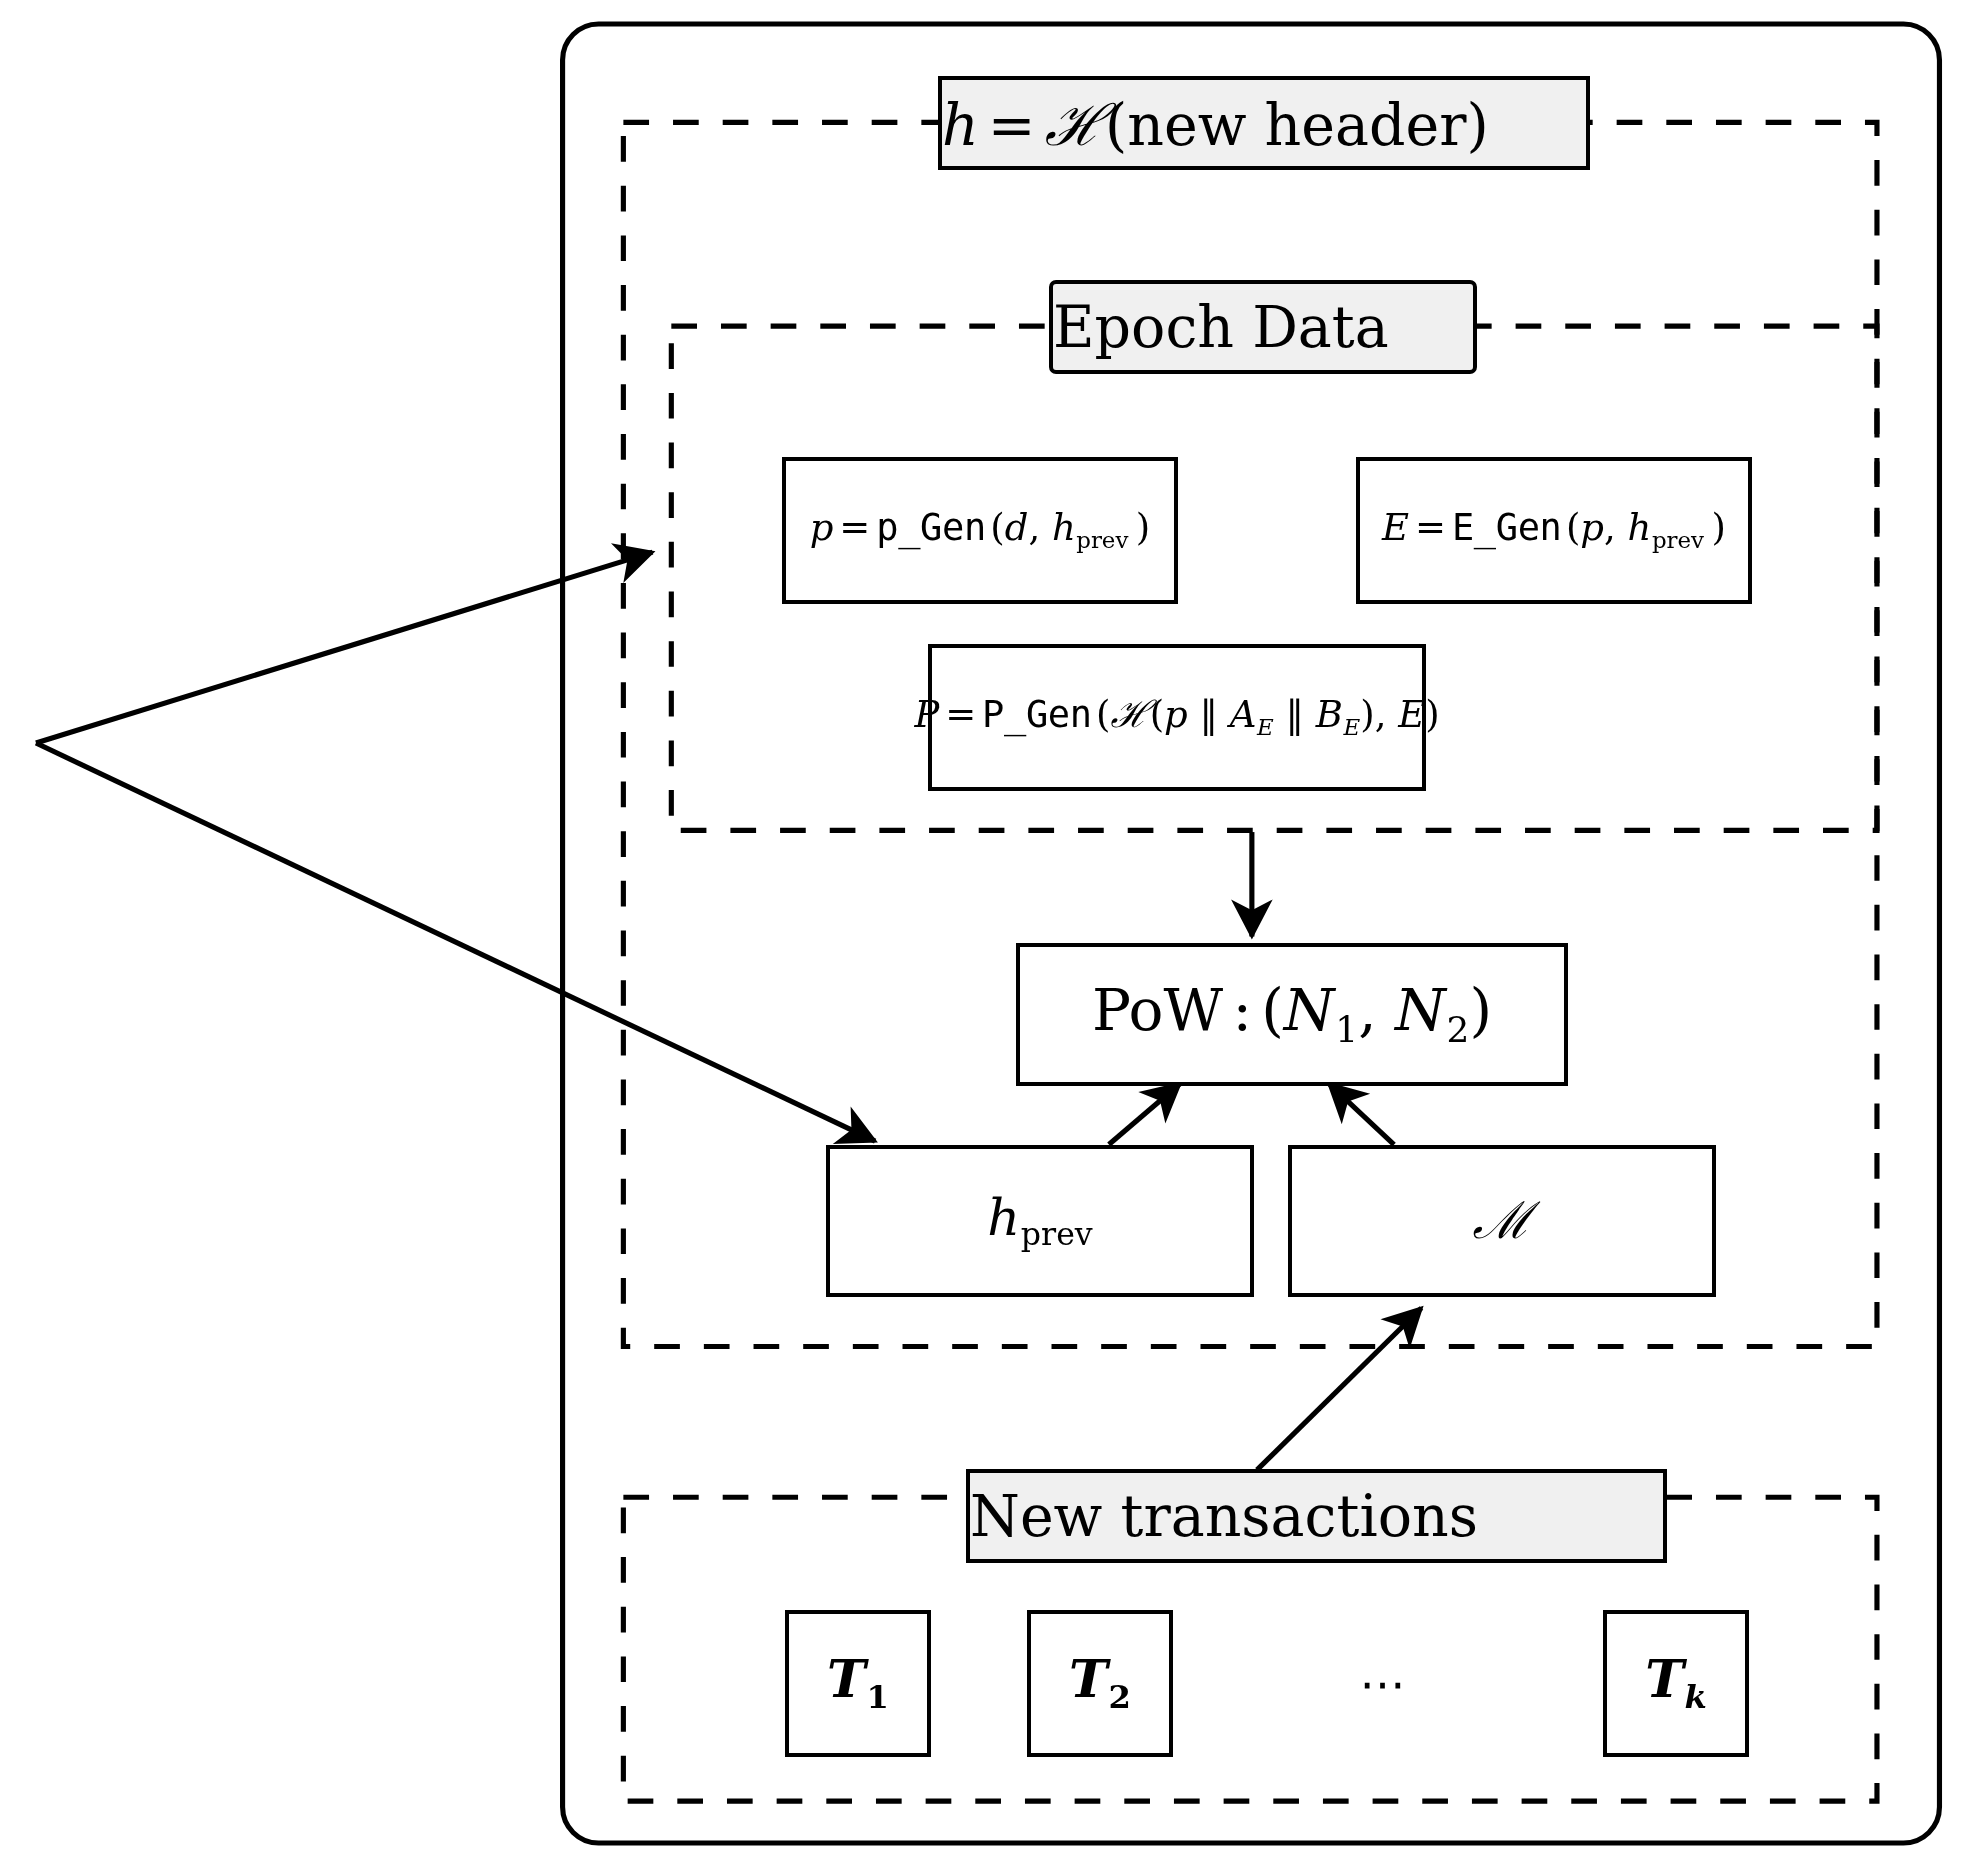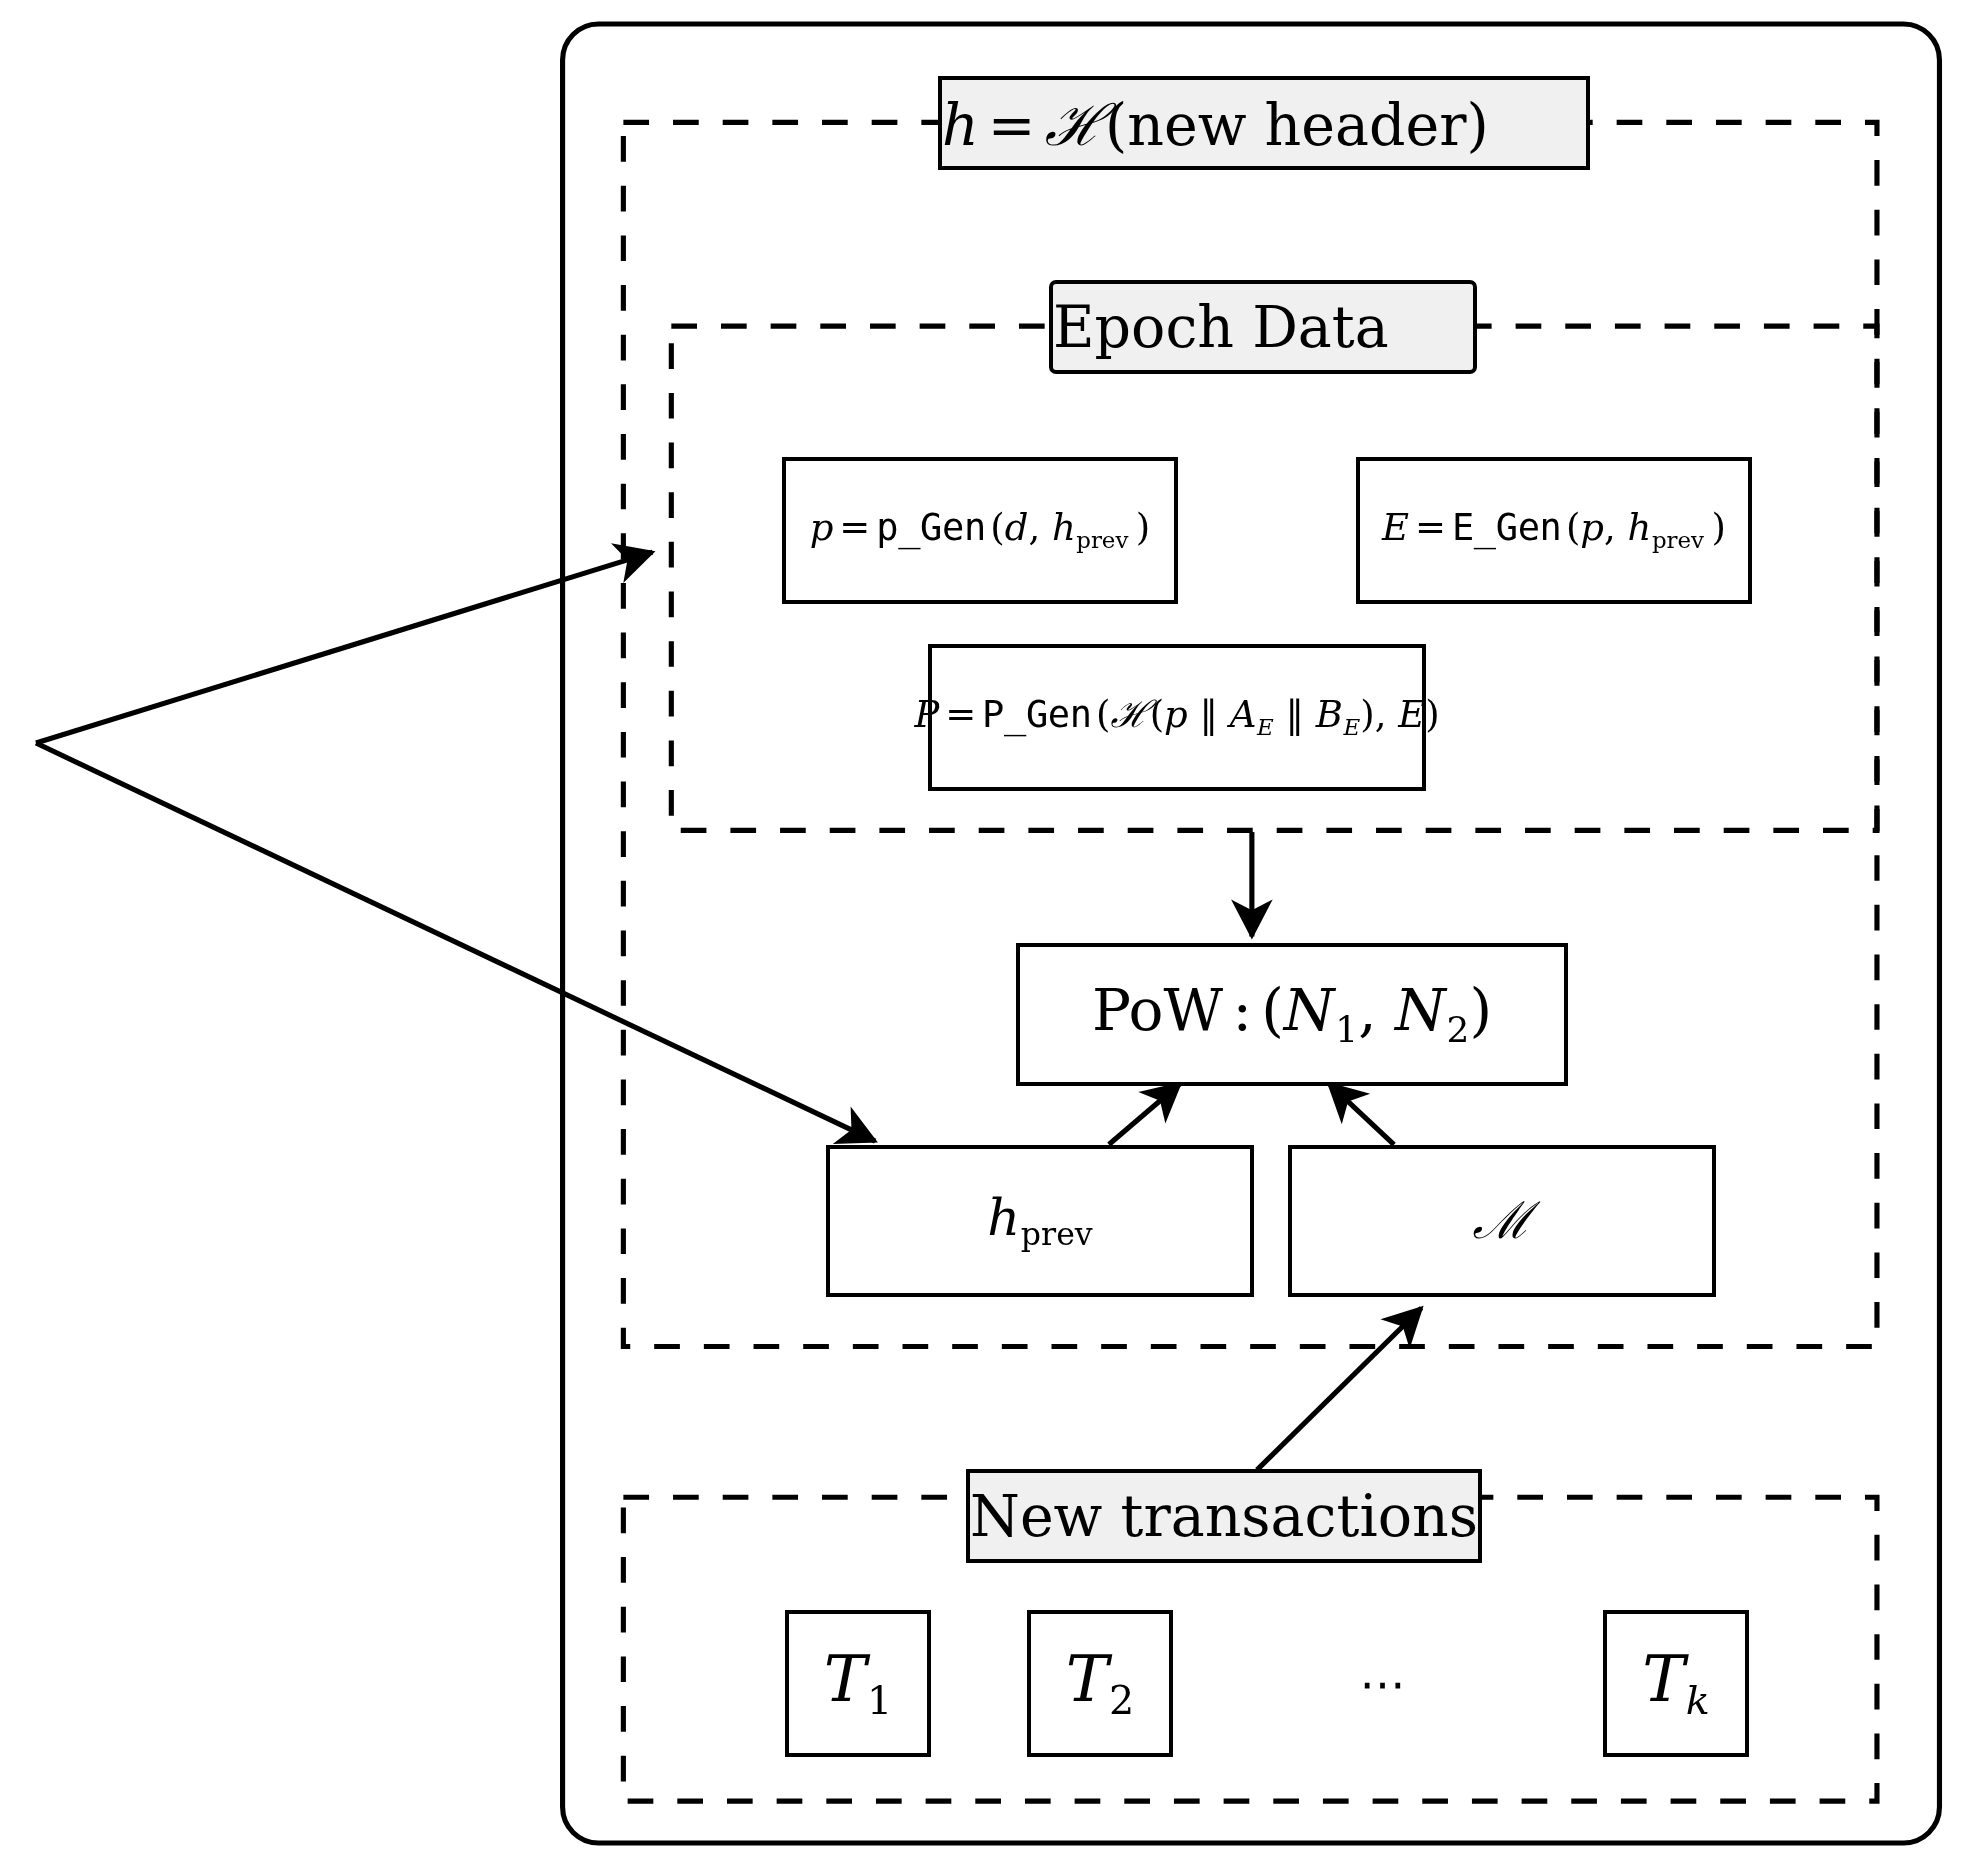--- a/index.html
+++ b/index.html
@@ -75,21 +75,21 @@
   .op { padding: 0 0.16em; }
   .thin { padding: 0 0.06em; }
 
   
   #hdr-label      { font-size: 57px; }
   #epoch-label    { font-size: 57px; }
   #newtx-label    { font-size: 57px; }
   .formula-box    { font-size: 37px; }
   #pow-box        { font-size: 58px; }
   .hm-box         { font-size: 51px; }
-  .tx-box         { font-size: 64px; }
+  .tx-box         { font-size: 52px; font-weight: bold; }
   #tx-dots        { position:absolute; font-size: 46px; letter-spacing: 0.22em; color:#000;
                     display:flex; align-items:center; justify-content:center; }
 </style>
 </head>
 <body>
 
 <div id="canvas">
 
   <svg class="layer" viewBox="0 0 2310 2188" preserveAspectRatio="none">
     <defs>
@@ -155,21 +155,21 @@
   <div class="node hm-box" style="left:826px; top:1145px; width:428px; height:152px;">
     <span class="math">
       <span class="it">h</span><span class="sub">prev</span>
     </span>
   </div>
 
   <div class="node hm-box" style="left:1288px; top:1145px; width:428px; height:152px;">
     <span class="math cal">ℳ</span>
   </div>
 
-  <div class="label-node" id="newtx-label" style="left:966px; top:1450px; width:516px; height:94px;">
+  <div class="label-node" id="newtx-label" style="left:966px; top:1450px; width:701px; height:94px;">
     <span class="math">New transactions</span>
   </div>
 
   <div class="node tx-box" style="left:785px; top:1610px; width:146px; height:147px;">
     <span class="math">
       <span class="it">T</span><span class="sub">1</span>
     </span>
   </div>
 
   <div class="node tx-box" style="left:1027px; top:1610px; width:146px; height:147px;">

